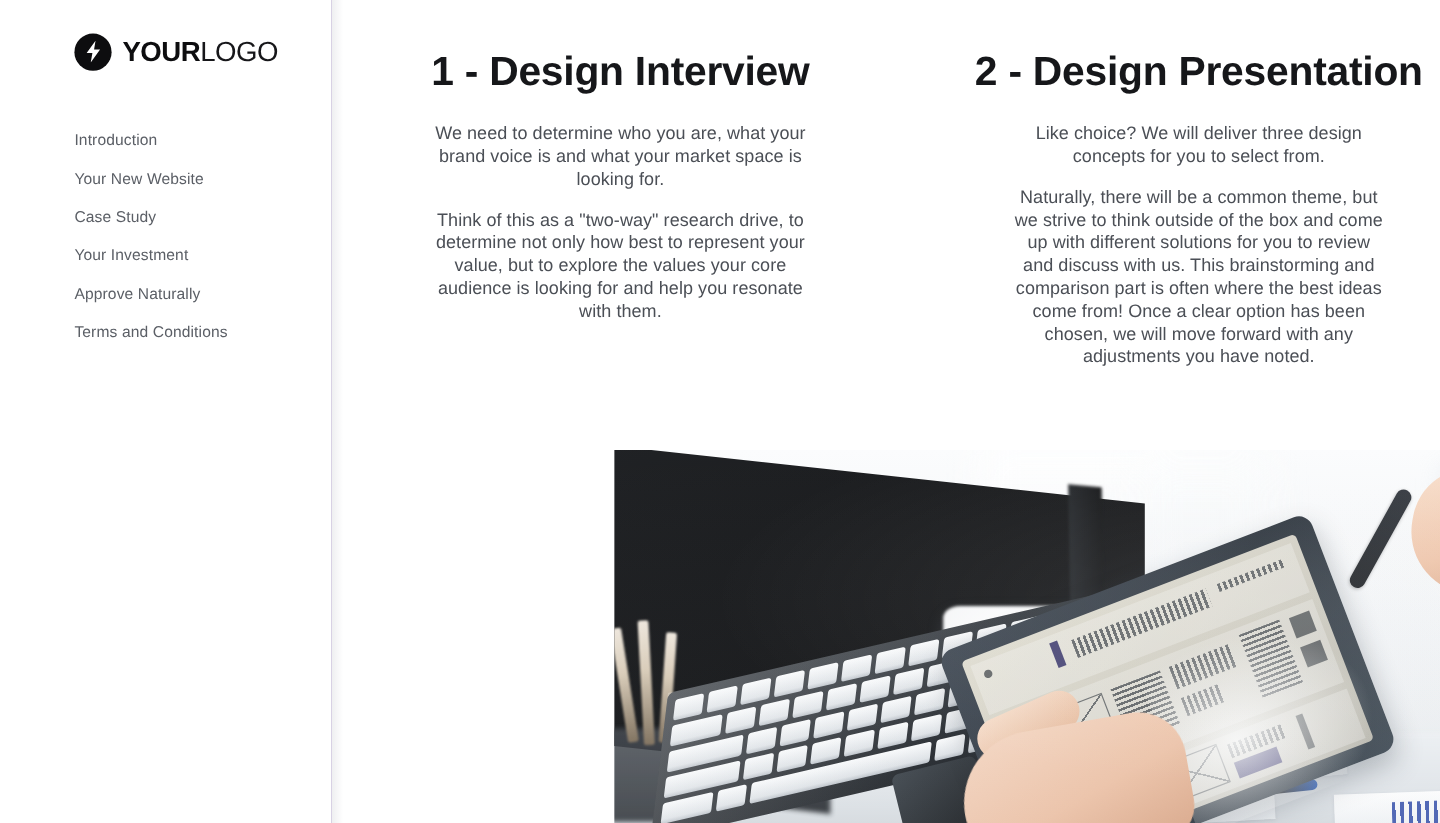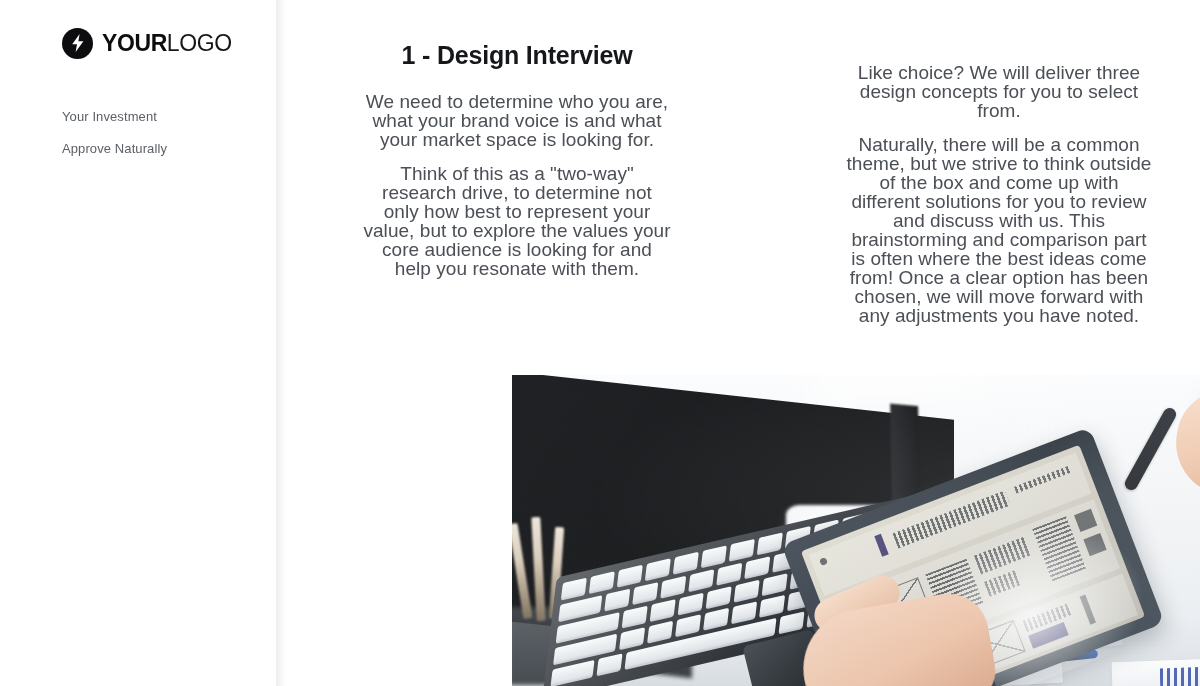--- a/index.html
+++ b/index.html
@@ -111,35 +111,35 @@
     width: 482px;
     padding: 0 10px;
     display: flex;
     flex-direction: column;
     align-items: center;
   }
   .col-1 { padding-top: 41px; }
   .col-2 { padding-top: 41px; }
 
   .col-heading {
-    font-size: 25px;
+    font-size: 34px;
     font-weight: 700;
     color: #16171a;
     letter-spacing: -0.2px;
     text-align: center;
     line-height: 1.15;
     white-space: nowrap;
     font-stretch: condensed;
   }
 
   .col-body {
     margin-top: 22px;
     width: 310px;
     text-align: center;
-    font-size: 19px;
+    font-size: 15px;
     line-height: 19px;
     color: #4b4f56;
     letter-spacing: 0.05px;
   }
   .col-2 .col-body { width: 312px; text-align: center; }
   .col-body p + p { margin-top: 15px; }
 
   
   .photo {
     position: absolute;
@@ -433,40 +433,53 @@
           <path d="M9.6 0 L2.2 10.2 L7.0 10.2 L5.6 18 L13.4 7.2 L8.4 7.2 Z" fill="#ffffff"></path>
         </svg>
       </span>
       <span class="logo-text">
         <span class="lt-strong">YOUR</span><span class="lt-light">LOGO</span>
       </span>
     </div>
 
     <nav class="nav">
       <div class="nav-item">
+        <span>Introduction</span>
+      </div>
+      <div class="nav-item">
+        <span>Your New Website</span>
+      </div>
+      <div class="nav-item">
+        <span>Case Study</span>
+      </div>
+      <div class="nav-item">
         <span>Your Investment</span>
       </div>
       <div class="nav-item">
         <span>Approve Naturally</span>
+      </div>
+      <div class="nav-item">
+        <span>Terms and Conditions</span>
       </div>
     </nav>
   </aside>
 
   <main class="main">
     <div class="columns">
 
       <section class="col col-1">
         <h2 class="col-heading">1 - Design Interview</h2>
         <div class="col-body">
           <p>We need to determine who you are, what your brand voice is and what your market space is looking for.</p>
           <p>Think of this as a "two-way" research drive, to determine not only how best to represent your value, but to explore the values your core audience is looking for and help you resonate with them.</p>
         </div>
       </section>
 
       <section class="col col-2">
+        <h2 class="col-heading">2 - Design Presentation</h2>
         <div class="col-body">
           <p>Like choice? We will deliver three design concepts for you to select from.</p>
           <p>Naturally, there will be a common theme, but we strive to think outside of the box and come up with different solutions for you to review and discuss with us. This brainstorming and comparison part is often where the best ideas come from! Once a clear option has been chosen, we will move forward with any adjustments you have noted.</p>
         </div>
       </section>
 
     </div>
 
     <figure class="photo">
 

